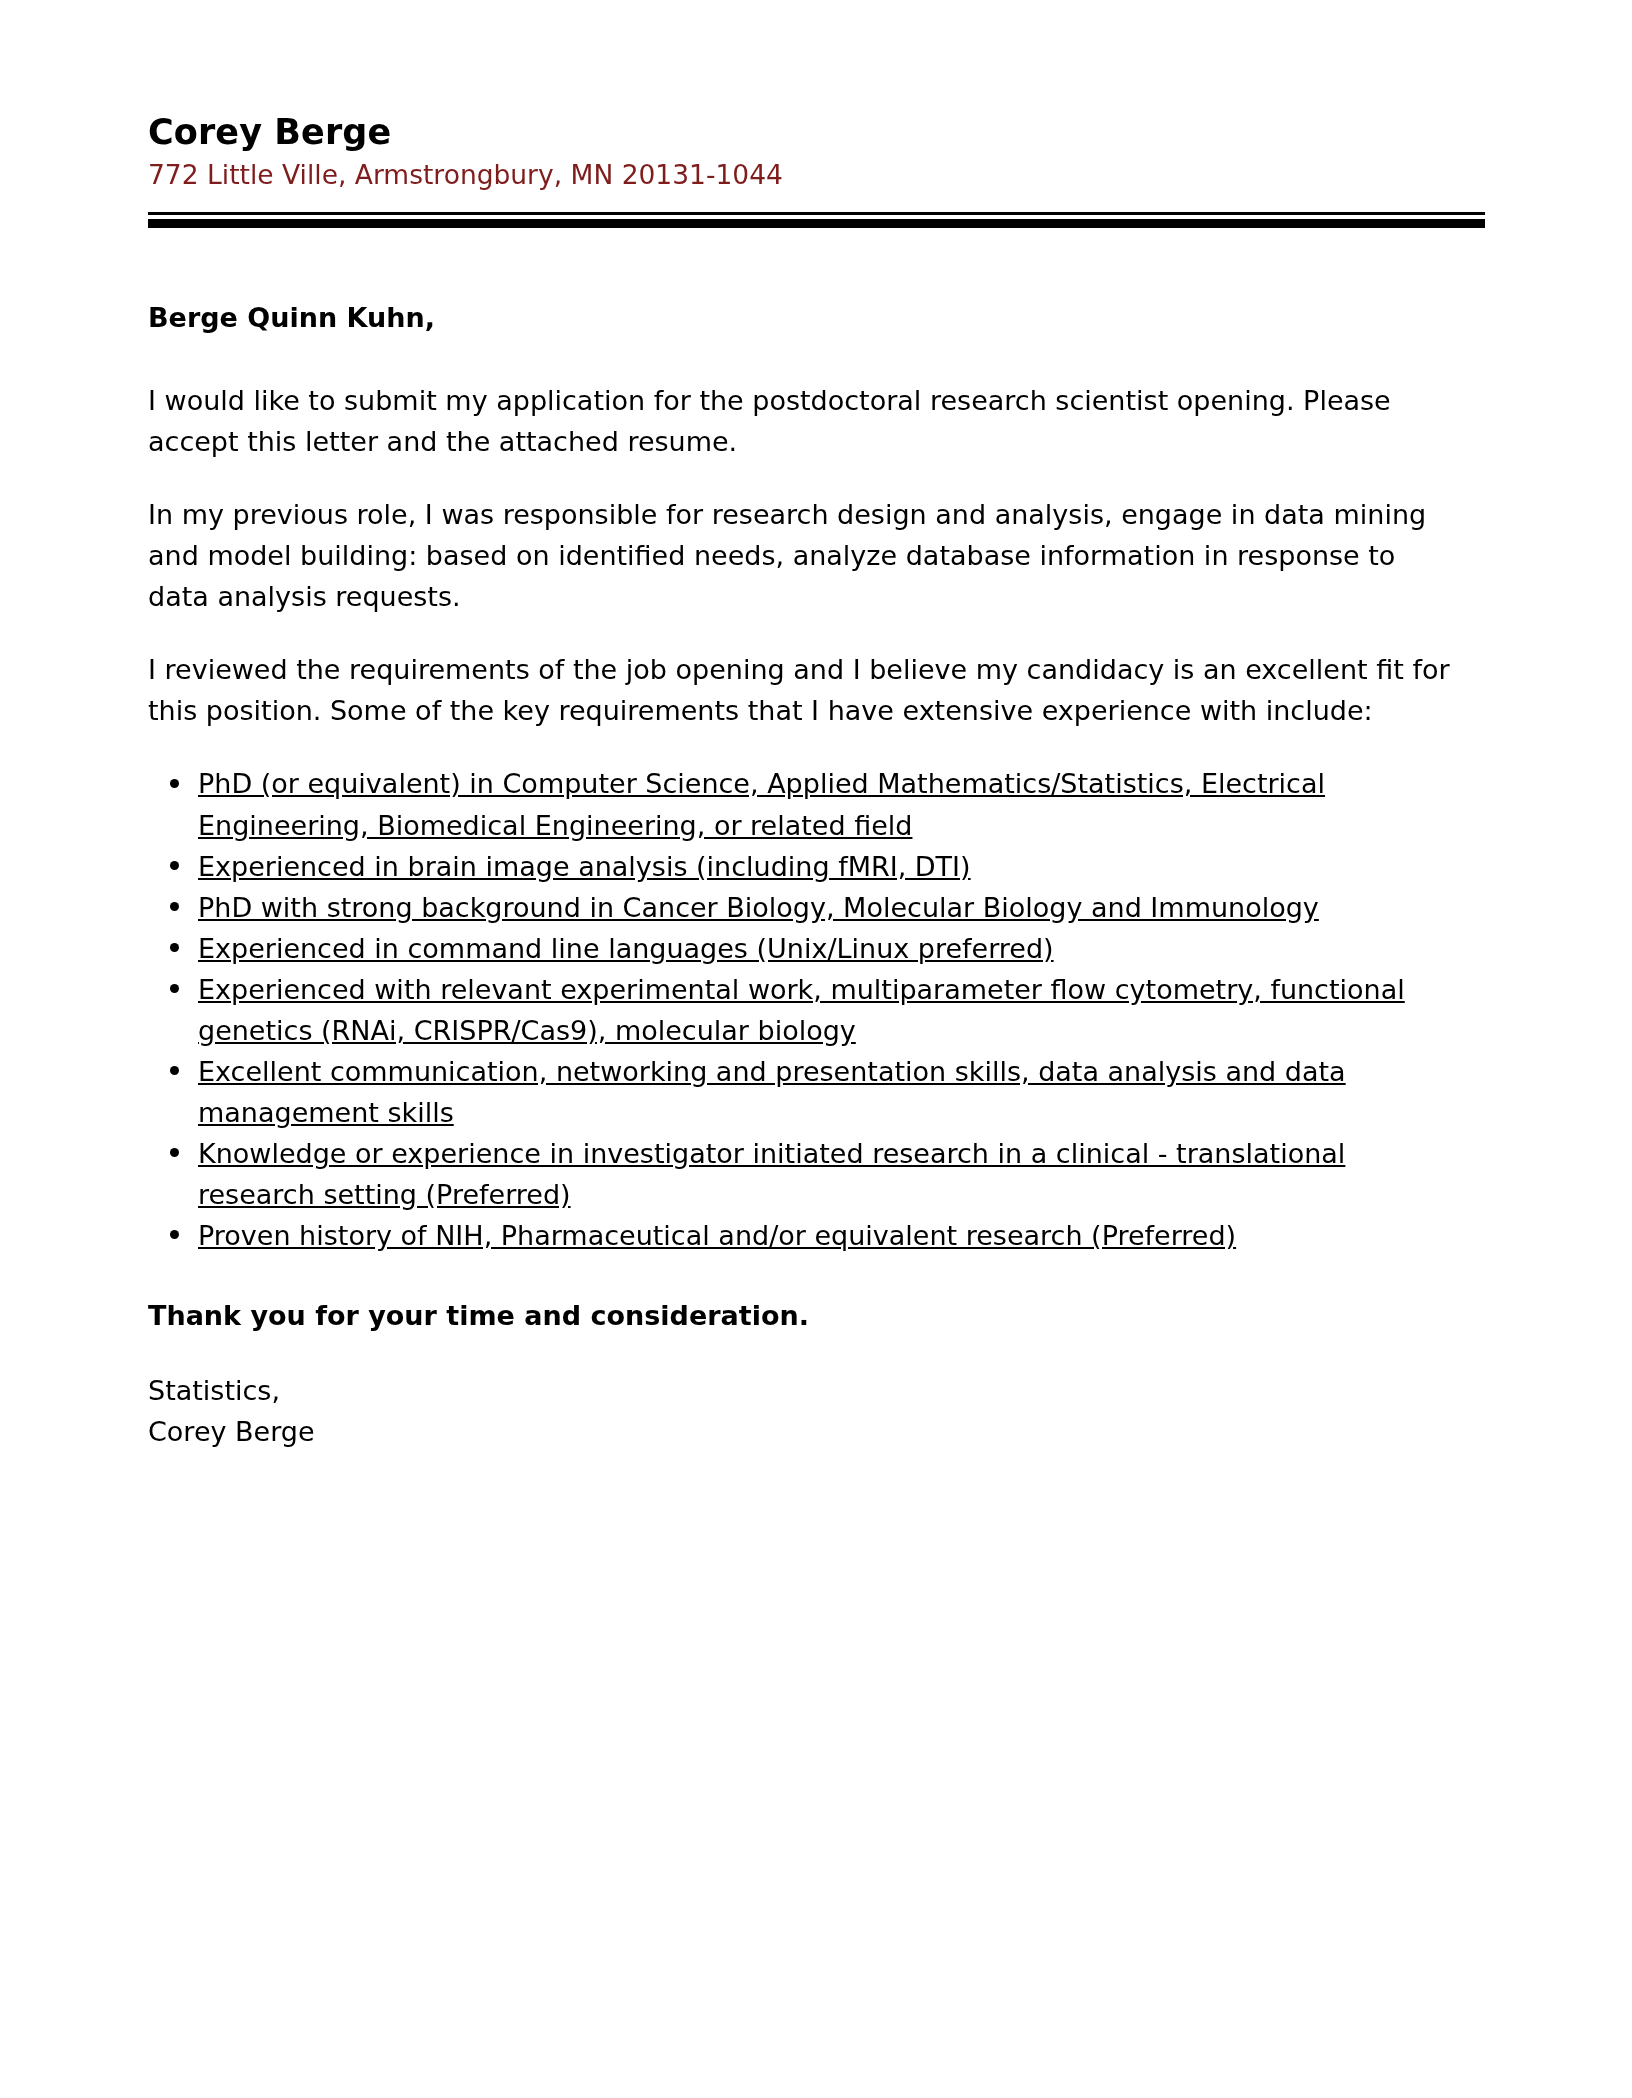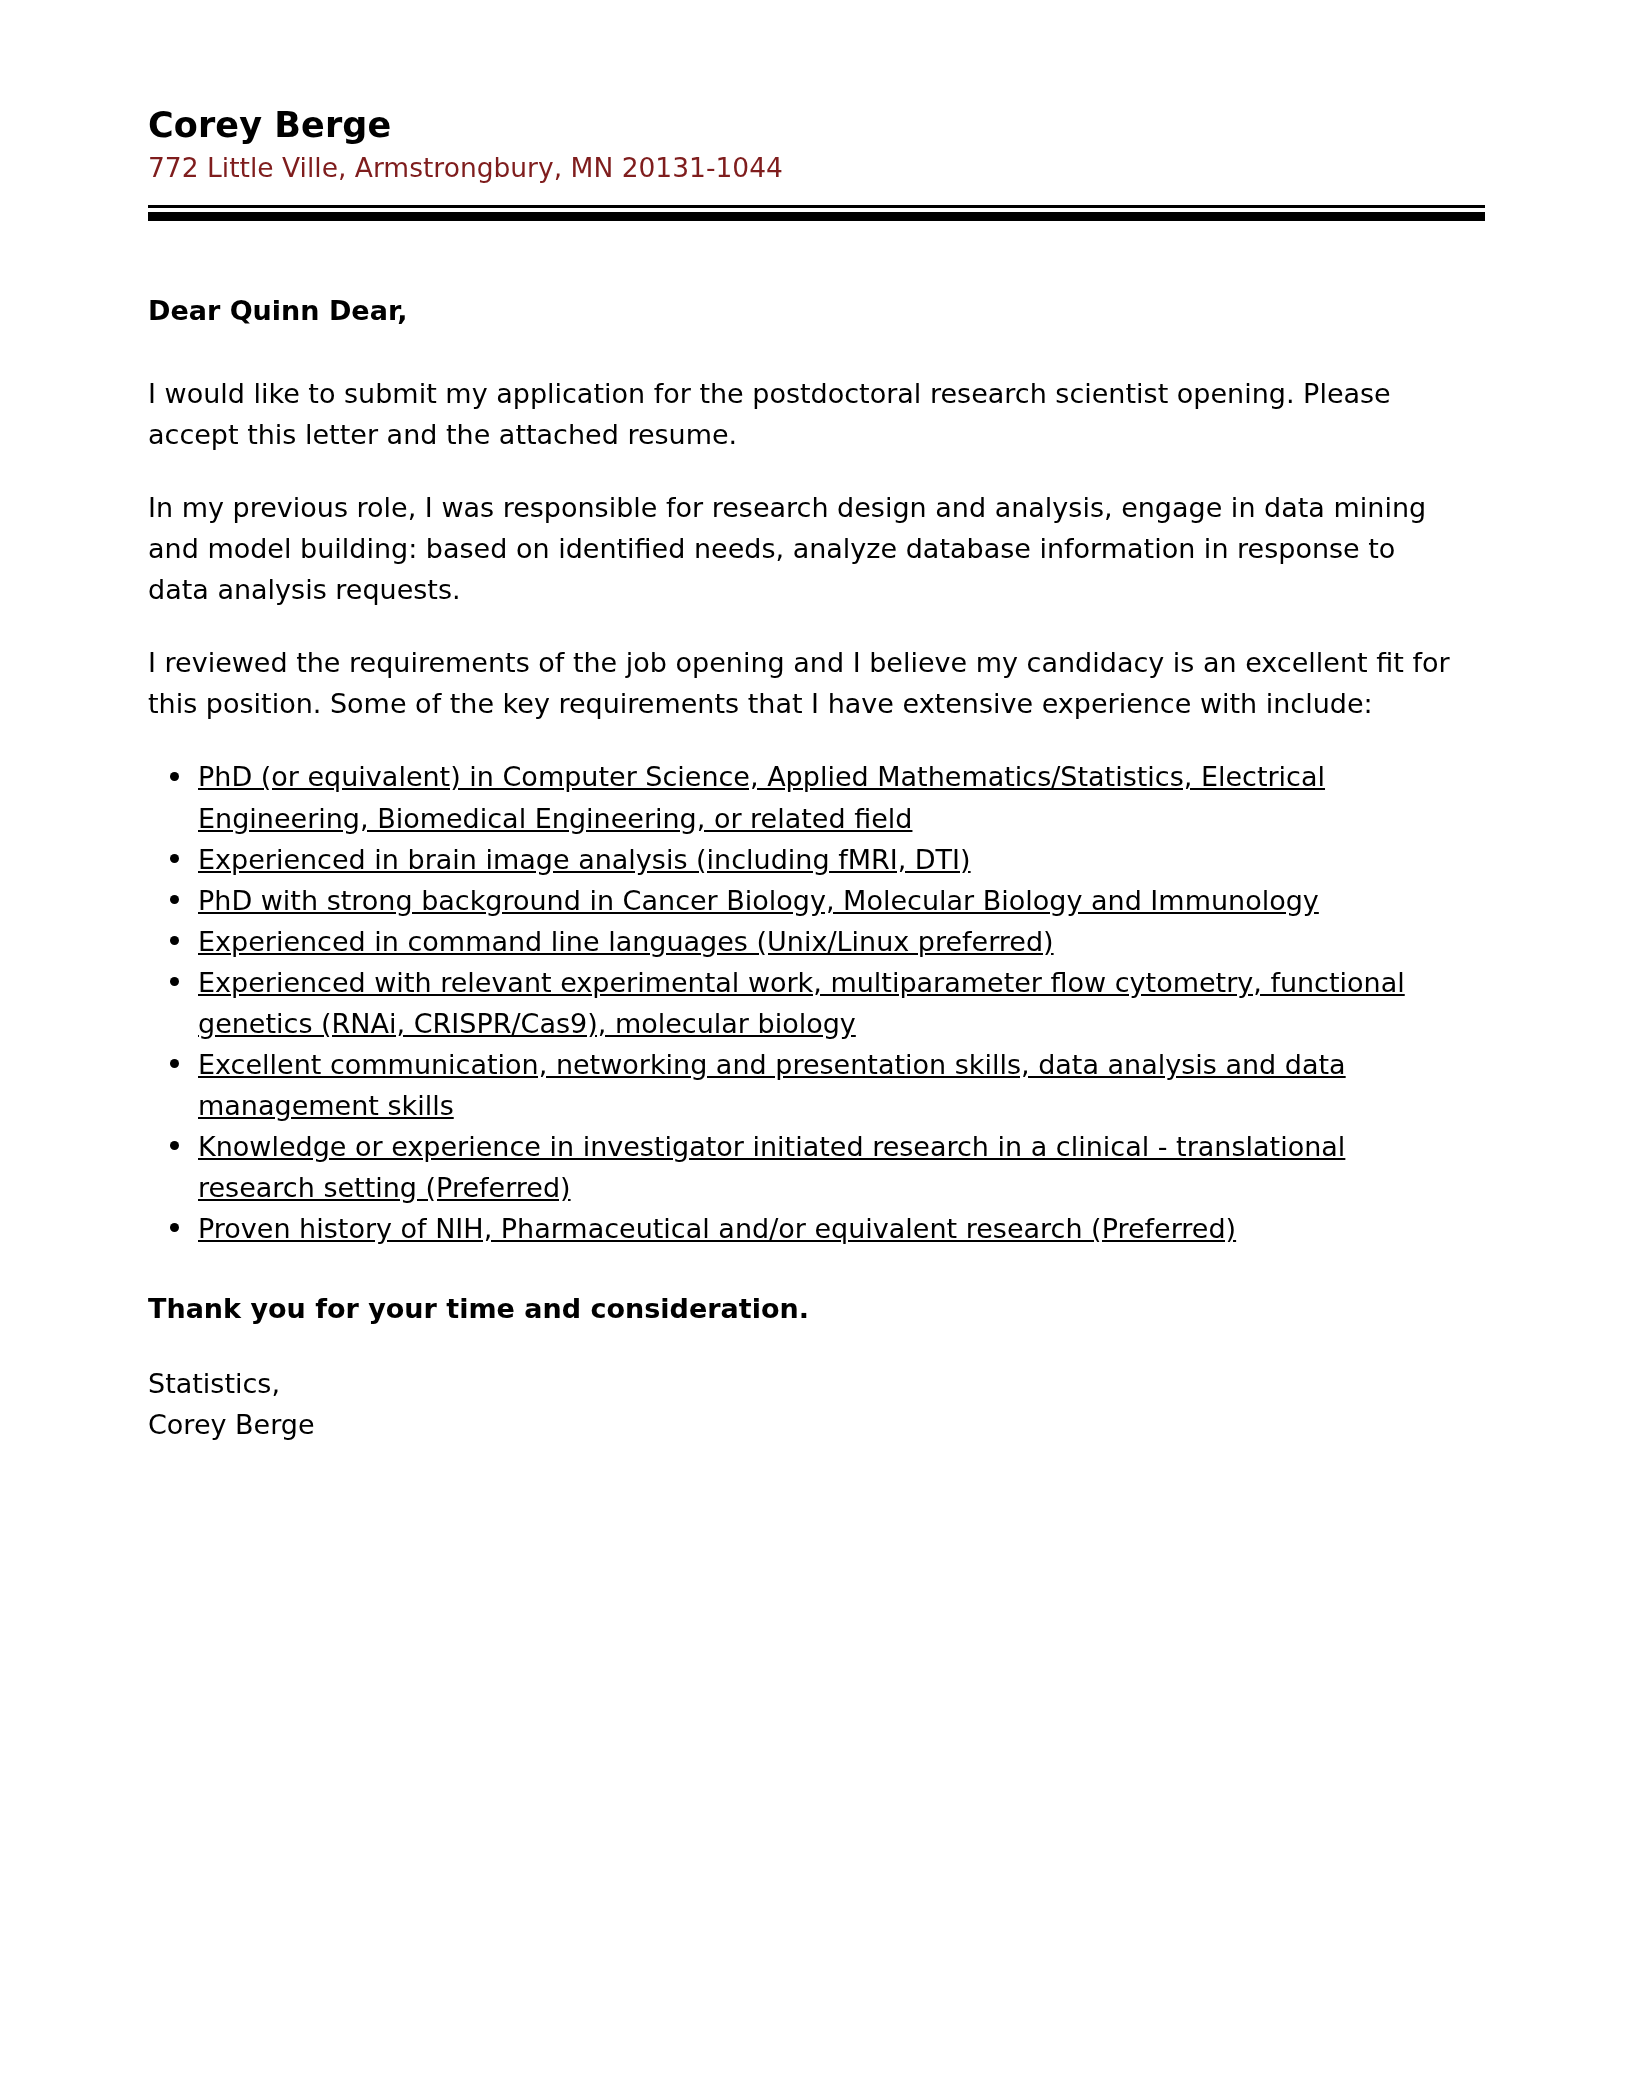--- a/index.html
+++ b/index.html
@@ -15,20 +15,21 @@
     -webkit-font-smoothing: antialiased;
   }
   .page {
     position: relative;
     width: 1632px;
     height: 1826px;
     background: #ffffff;
     box-sizing: border-box;
     padding: 0;
     overflow: hidden;
+    margin-top: 7px;
   }
   .content {
     position: absolute;
     left: 148px;
     top: 104px;
     width: 1340px;
   }
 
   
   .letterhead {
@@ -140,21 +141,21 @@
       <div class="sender-address">772 Little Ville, Armstrongbury, MN 20131-1044</div>
       <div class="header-rule">
         <div class="rule-thin"></div>
         <div class="rule-gap"></div>
         <div class="rule-thick"></div>
       </div>
     </div>
 
     <div class="letter-body">
 
-      <div class="salutation">Dear Quinn Dear,</div>
+      <div class="salutation">Berge Quinn Kuhn,</div>
 
       <p class="para">I would like to submit my application for the postdoctoral research scientist opening. Please accept this letter and the attached resume.</p>
 
       <p class="para">In my previous role, I was responsible for research design and analysis, engage in data mining and model building: based on identified needs, analyze database information in response to data analysis requests.</p>
 
       <p class="para">I reviewed the requirements of the job opening and I believe my candidacy is an excellent fit for this position. Some of the key requirements that I have extensive experience with include:</p>
 
       <ul class="req-list">
         <li>
           <span class="bullet-dot"></span>

